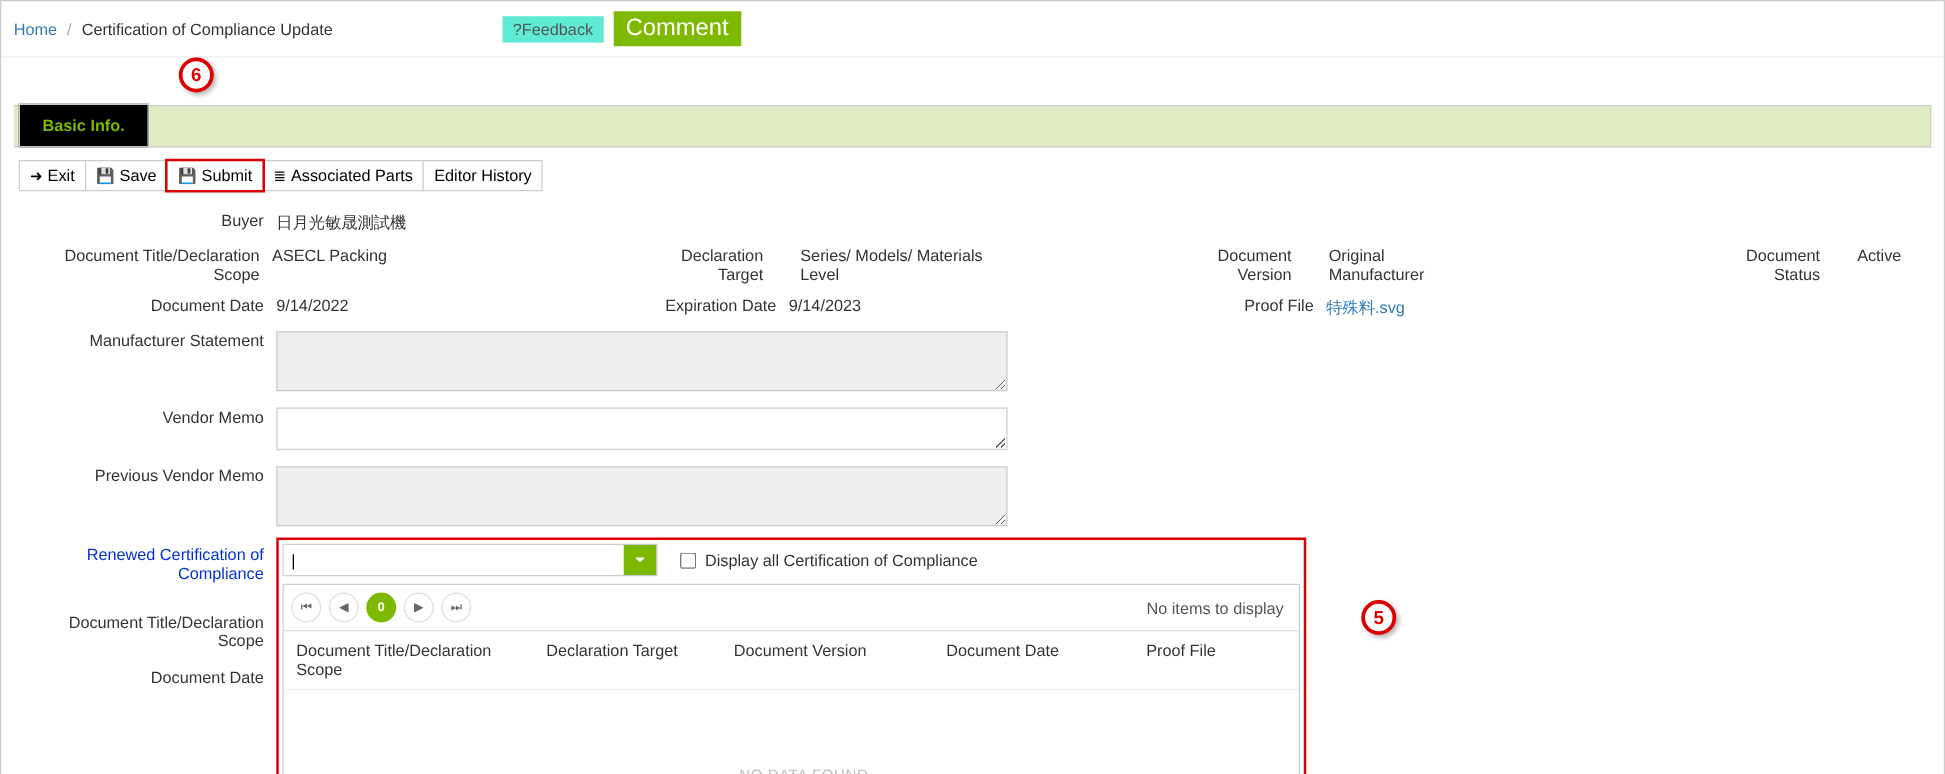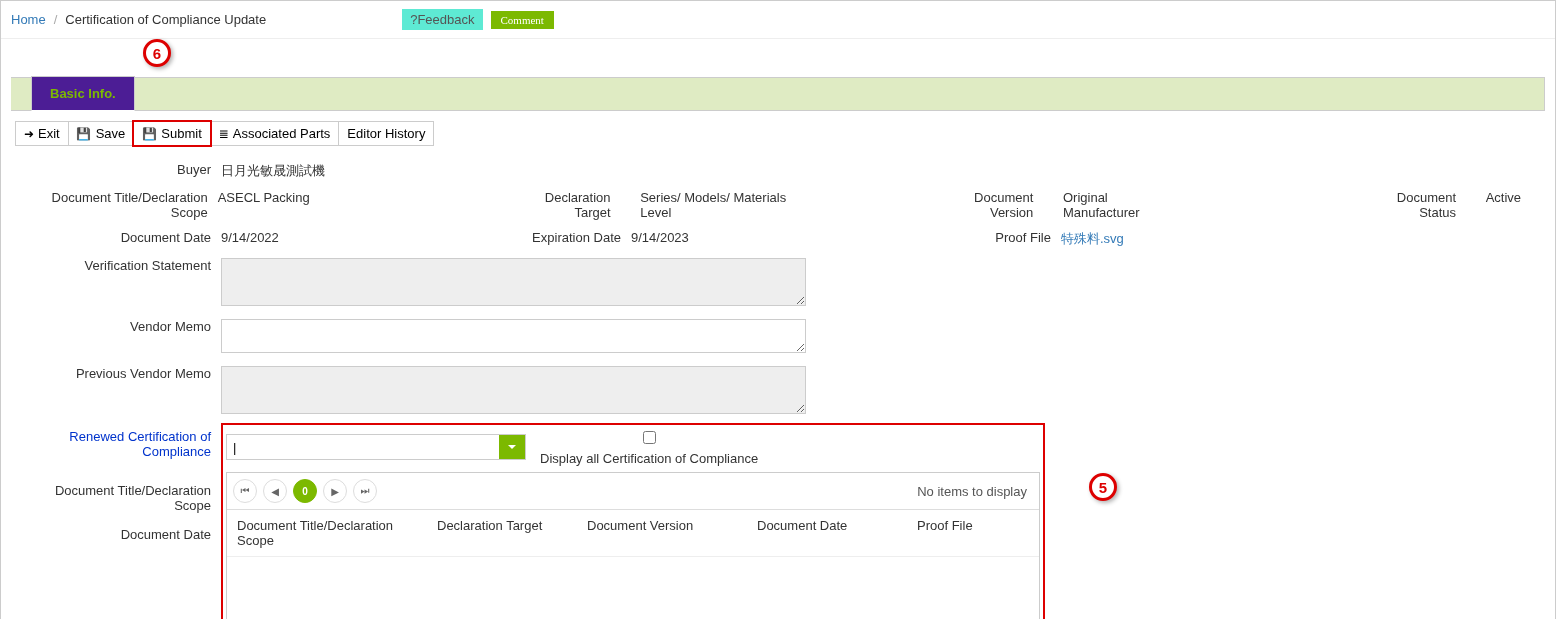--- a/index.html
+++ b/index.html
@@ -17,45 +17,45 @@
     display: flex; align-items: center; gap: 8px;
   }
   .breadcrumb-bar a { color: #337ab7; text-decoration: none; }
   .breadcrumb-sep { color: #aaa; }
   .btn-feedback {
     background: #5eead4; color: #555; border: none;
     padding: 3px 8px; font-size: 13px; cursor: pointer;
   }
   .btn-comment {
     background: #7cb900; color: #fff; border: none;
-    padding: 3px 10px; font-size: 11px; cursor: pointer; font-family: Liberation Serif, serif;
+    padding: 3px 10px; font-size: 19px; cursor: pointer;
   }
   .content-area { padding: 10px 10px 0 10px; }
   .tab-bar {
     position: relative;
     margin-top: 28px;
   }
   .tab-strip {
     background: #dfebc3;
     height: 34px;
     border: 1px solid #ccc;
     border-left: none;
     display: flex;
     align-items: flex-end;
   }
   .tab-active {
     position: relative;
     top: 1px;
-    background: #4c1d95;
+    background: #000000;
     border: 1px solid #ccc;
     border-bottom: 1px solid #fff;
     padding: 9px 18px;
     color: #7cb900; font-weight: bold;
     display: inline-block;
-    margin-left: 20px;
+    margin-left: 4px;
     margin-top: -34px;
     z-index: 2;
   }
   .toolbar { margin: 10px 0 8px 4px; display: flex; position: relative; }
   .toolbar button {
     background: #fff; border: 1px solid #ccc; padding: 4px 8px;
     margin-right: -1px; font-size: 13px; cursor: pointer;
     display: inline-flex; align-items: center; gap: 4px;
   }
   .btn-highlight { outline: 2px solid #d00; outline-offset: -1px; z-index: 1; position: relative; }
@@ -86,21 +86,21 @@
     flex: 0 0 300px; display: flex; border: 1px solid #ccc; height: 26px;
   }
   .dropdown-input input {
     flex: 1; border: none; padding: 0 6px; font-size: 13px; outline: none;
   }
   .dropdown-btn {
     width: 26px; background: #7cb900; display: flex; align-items: center;
     justify-content: center; cursor: pointer;
   }
   .dropdown-btn svg { fill: #fff; }
-  .cbx-wrap { display: inline-flex; align-items: center; gap: 4px; flex-direction: column; }
+  .cbx-wrap { display: inline-flex; align-items: center; gap: 4px; }
   .grid-wrap { border: 1px solid #ccc; margin: 4px 2px 2px; }
   .pager {
     display: flex; align-items: center; gap: 6px; padding: 6px;
     border-bottom: 1px solid #ddd;
   }
   .pager-btn {
     width: 24px; height: 24px; border-radius: 12px; border: 1px solid #ddd;
     background: #fff; display: inline-flex; align-items: center;
     justify-content: center; cursor: pointer; font-size: 10px; color: #666;
   }
@@ -200,21 +200,21 @@
           <div class="mc-val" style="width:300px">9/14/2022</div>
           <div class="mc-label" style="width:110px">Expiration Date</div>
           <div class="mc-val" style="width:200px">9/14/2023</div>
           <div class="mc-val" style="width:120px"></div>
           <div class="mc-label" style="width:110px">Proof File</div>
           <div class="mc-val" style="width:150px"><a href="#" class="link">特殊料.svg</a></div>
         </div>
       </div>
 
       <div class="form-row tall">
-        <div class="label-col">Verification Statement</div>
+        <div class="label-col">Manufacturer Statement</div>
         <div class="val-col"><textarea class="gray-ta" readonly="" style=""></textarea></div>
       </div>
 
       <div class="form-row">
         <div class="label-col">Vendor Memo</div>
         <div class="val-col"><textarea class="white-ta" style=""></textarea></div>
       </div>
 
       <div class="form-row tall">
         <div class="label-col">Previous Vendor Memo</div>

